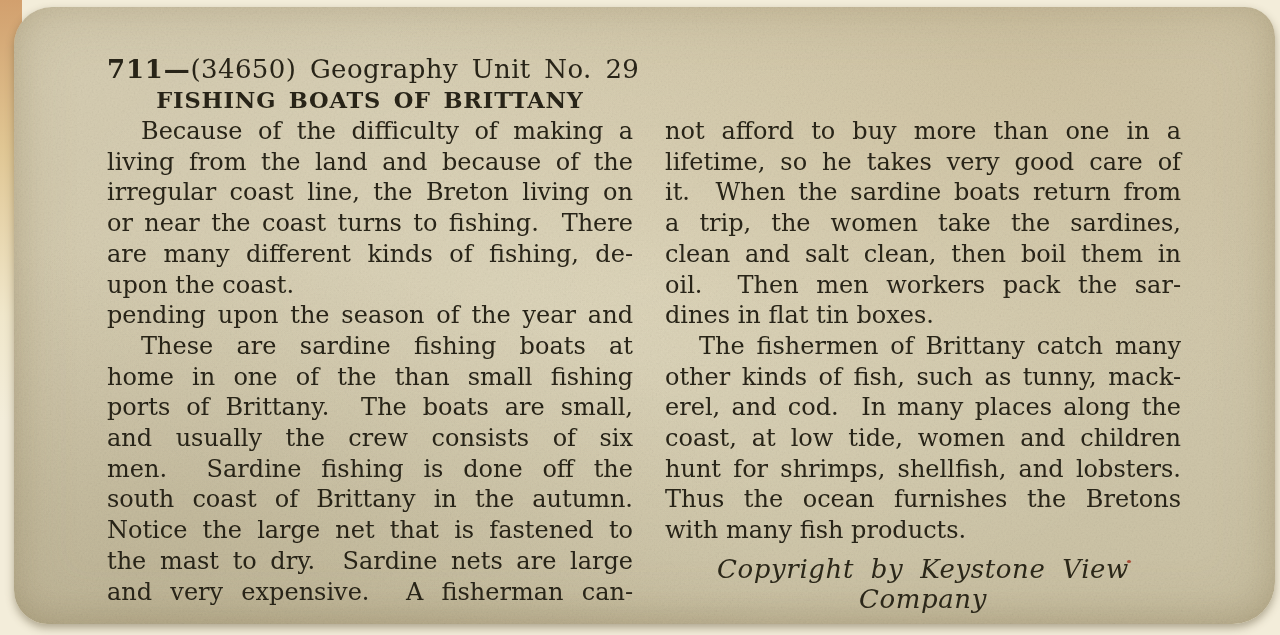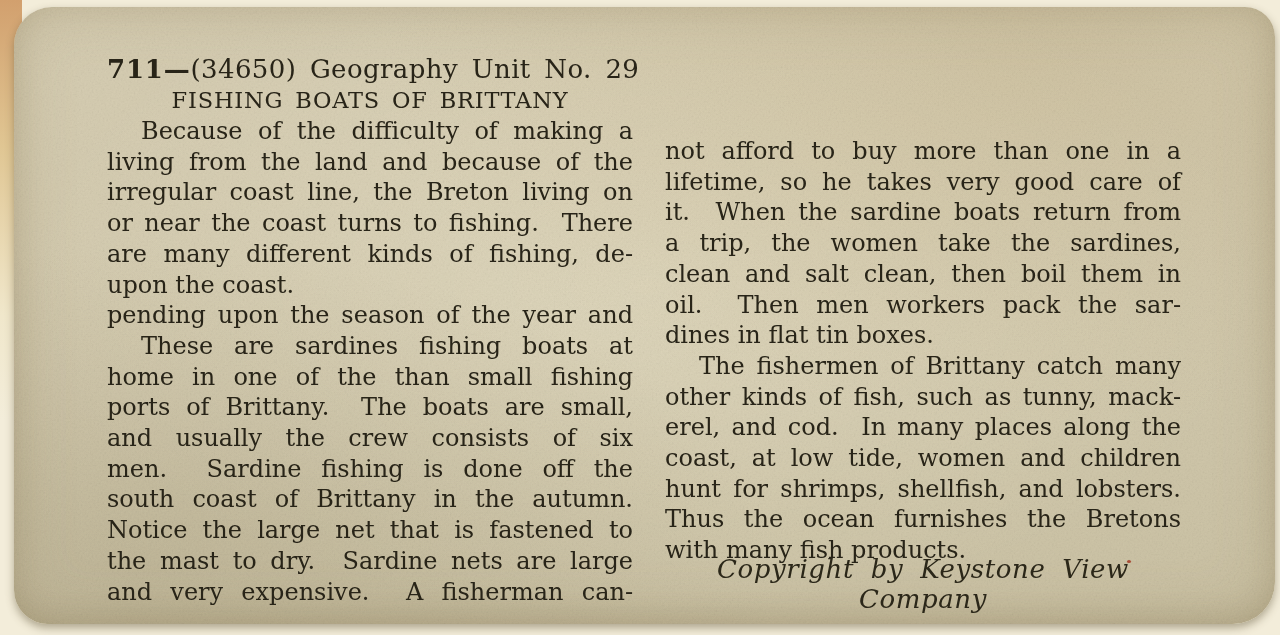--- a/index.html
+++ b/index.html
@@ -34,27 +34,27 @@
 
   .header {
     position: absolute; left: 93px; top: 47px; width: 530px;
     font-size: 26px; letter-spacing: 0.4px; word-spacing: 5px;
     white-space: nowrap;
   }
   .header .num { font-weight: bold; letter-spacing: 0.8px; }
 
   .doc-title {
     position: absolute; left: 93px; top: 80px; width: 526px;
-    text-align: center; font-weight: normal; font-size: 22.5px;
+    text-align: center; font-weight: bold; font-size: 22.5px;
     letter-spacing: 0.8px; word-spacing: 4px; white-space: nowrap;
   }
 
   .column { position: absolute; top: 109px; font-size: 24px; line-height: 30.7px; }
   .column.left  { left: 93px;  width: 526px; }
-  .column.right { left: 651px; width: 516px; margin-top: 20px; }
+  .column.right { left: 651px; width: 516px; }
 
   .line { text-align: justify; text-align-last: justify; }
   .line.indent { text-indent: 34px; }
   .line.flush  { text-align-last: left; }
 
   .copyright {
     position: absolute; left: 651px; top: 547px; width: 516px;
     text-align: center; font-style: italic; font-size: 26px;
     word-spacing: 8px; letter-spacing: 0.6px; color: #2b2719;
   }
@@ -84,21 +84,21 @@
   <div class="doc-title ink">FISHING BOATS OF BRITTANY</div>
 
   <div class="column left ink">
       <div class="line indent">Because of the difficulty of making a</div>
       <div class="line">living from the land and because of the</div>
       <div class="line">irregular coast line, the Breton living on</div>
       <div class="line">or near the coast turns to fishing.&nbsp; There</div>
       <div class="line">are many different kinds of fishing, de-</div>
       <div class="line flush">upon the coast.</div>
       <div class="line">pending upon the season of the year and</div>
-      <div class="line indent">These are sardines fishing boats at</div>
+      <div class="line indent">These are sardine fishing boats at</div>
       <div class="line">home in one of the than small fishing</div>
       <div class="line">ports of Brittany.&nbsp; The boats are small,</div>
       <div class="line">and usually the crew consists of six</div>
       <div class="line">men.&nbsp; Sardine fishing is done off the</div>
       <div class="line">south coast of Brittany in the autumn.</div>
       <div class="line">Notice the large net that is fastened to</div>
       <div class="line">the mast to dry.&nbsp; Sardine nets are large</div>
       <div class="line">and very expensive.&nbsp; A fisherman can-</div>
     </div>
   <div class="column right ink">

